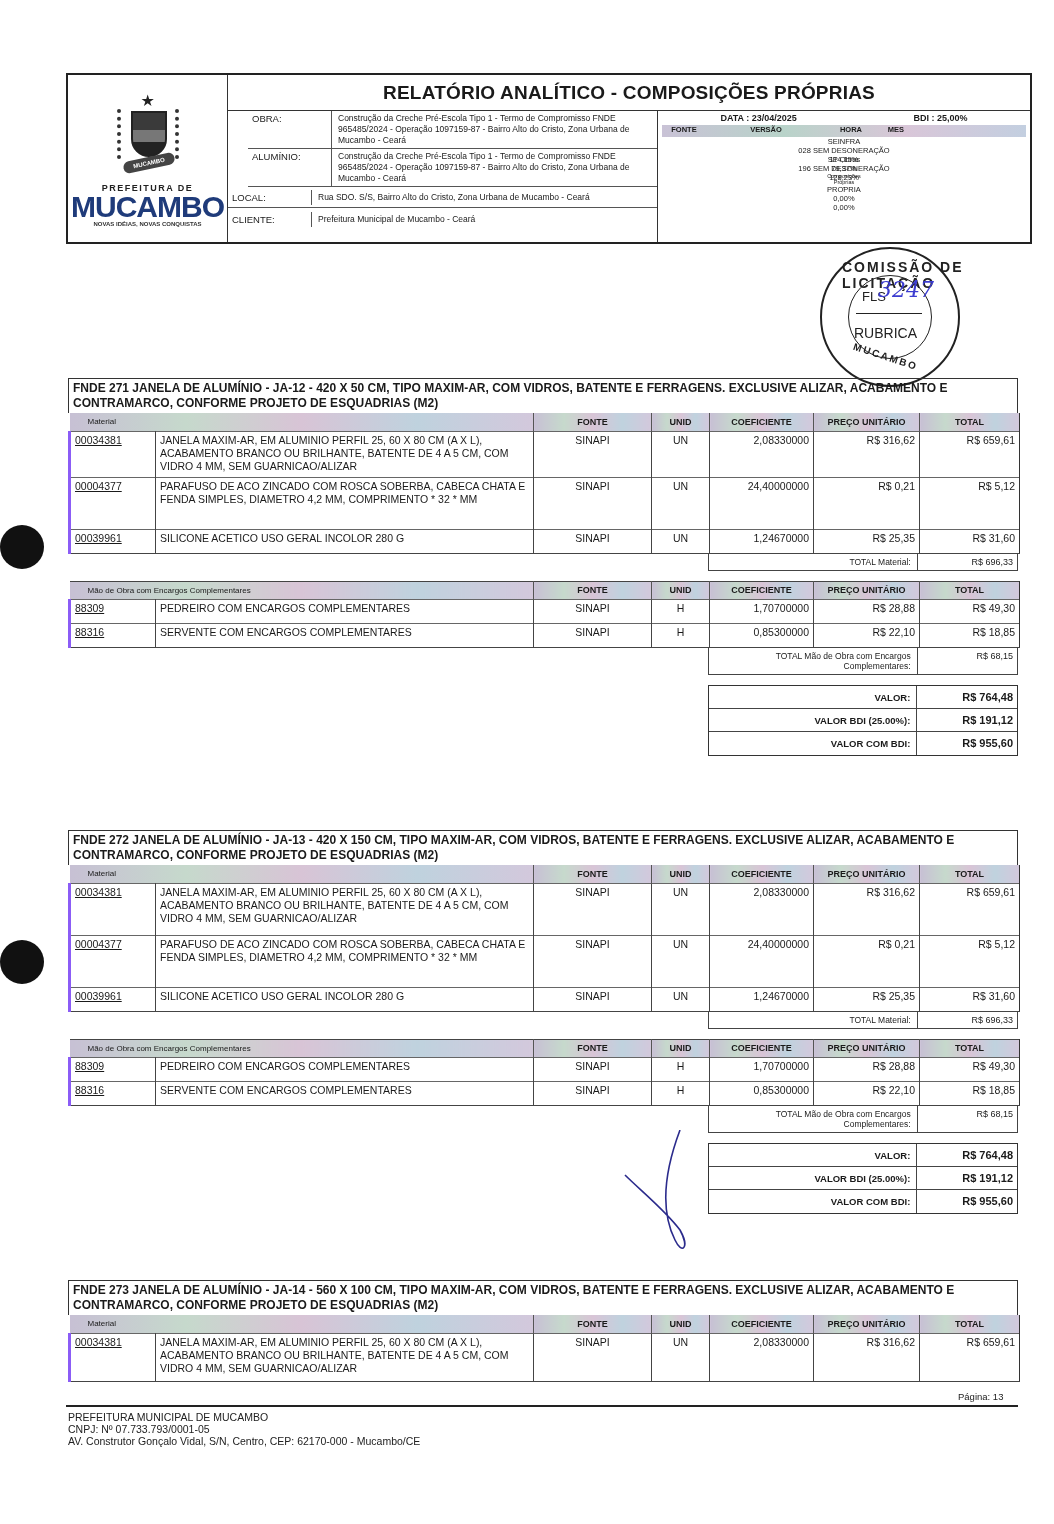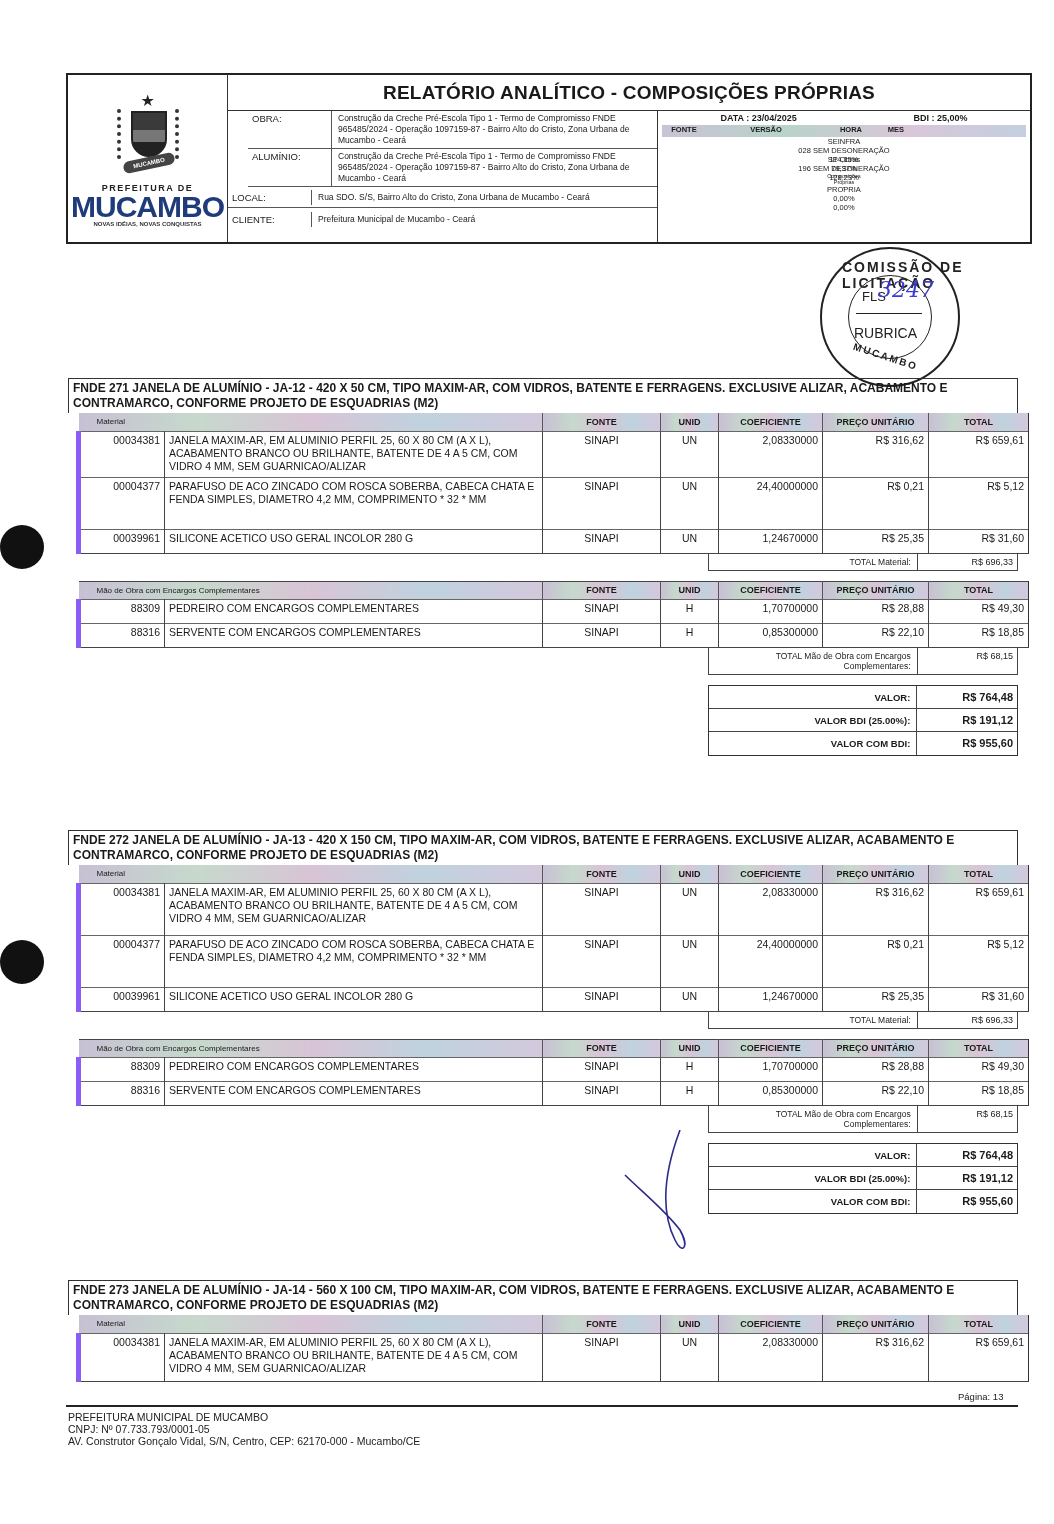--- a/index.html
+++ b/index.html
@@ -48,27 +48,27 @@
   .stamp-top { position: absolute; left: 30px; top: 12px; font-size: 14px; font-weight: bold; letter-spacing: 2px; color: #222; }
   .stamp-fls { position: absolute; left: 50px; top: 42px; font-size: 13px; color: #222; }
   .stamp-num { position: absolute; left: 66px; top: 30px; font-size: 22px; color: #3c3cd0; font-style: italic; font-family: "DejaVu Serif", serif; }
   .stamp-line { position: absolute; left: 44px; top: 66px; width: 66px; border-top: 1px solid #222; }
   .stamp-rub { position: absolute; left: 42px; top: 78px; font-size: 14px; color: #222; }
   .stamp-bot { position: absolute; left: 40px; top: 104px; font-size: 10px; font-weight: bold; letter-spacing: 2px; color: #222; transform: rotate(18deg); }
 
   
   .comp { position: absolute; left: 68px; width: 950px; }
   .comp-title { border: 1px solid #333; border-bottom: none; font-size: 12px; font-weight: bold; padding: 2px 4px; line-height: 15px; }
-  table { border-collapse: collapse; width: 950px; table-layout: fixed; margin-left: 8px; }
+  table { border-collapse: collapse; width: 950px; table-layout: fixed; }
   th { height: 18px; font-size: 9px; font-weight: bold; background: linear-gradient(90deg,#c7c0d4,#c6d9cc,#d8c4d6,#bfd2de,#d3c8dc); border-right: 1px solid #555; text-align: center; }
   th.grp { text-align: left; font-weight: normal; font-size: 8px; padding-left: 18px; }
   td { font-size: 10.5px; border-top: 1px solid #666; border-right: 1px solid #444; padding: 2px 4px; vertical-align: top; line-height: 13px; }
   td:last-child, th:last-child { border-right: 1px solid #333; }
   tbody tr:last-child td { border-bottom: 1px solid #444; }
-  td.code { text-align: right; border-left: 5px solid #8b5cf6; }
+  td.code { text-align: left; border-left: 3px solid #8b5cf6; text-decoration: underline; }
   td.c { text-align: center; }
   td.r { text-align: right; }
   .col-code { width: 86px; }
   .col-desc { width: 378px; }
   .col-font { width: 118px; }
   .col-unid { width: 58px; }
   .col-coef { width: 104px; }
   .col-preco { width: 106px; }
   .col-total { width: 100px; }
 

